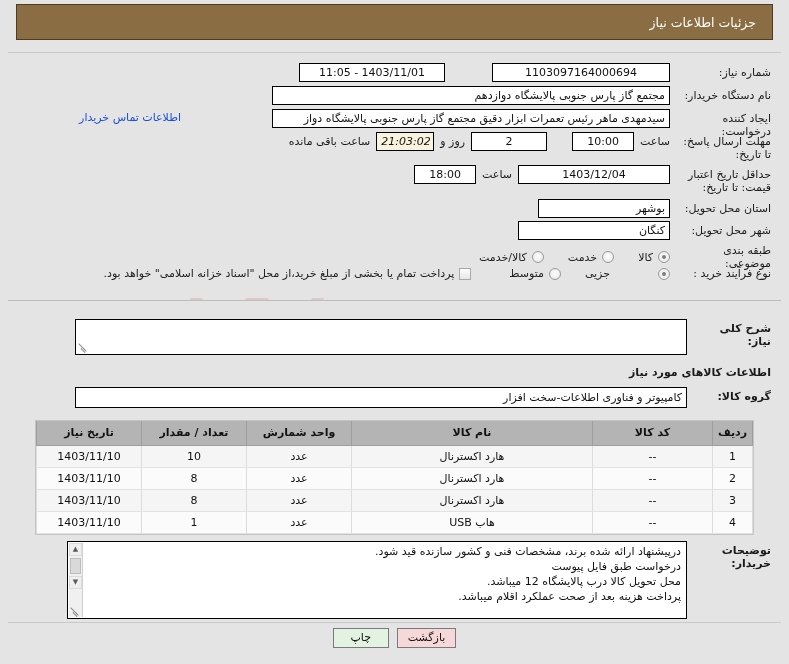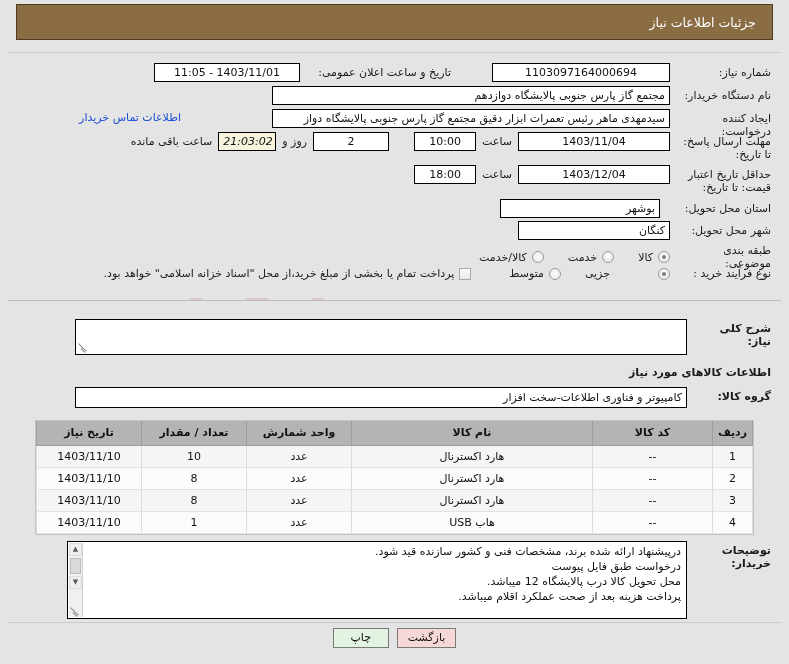--- a/index.html
+++ b/index.html
@@ -278,58 +278,56 @@
     <span>جزئیات اطلاعات نیاز</span>
   </div>
 
   <div class="panel" id="panel-main">
 
     <div class="row" style="top:10px; right:10px;">
       <div class="lbl" style="width:95px;">شماره نیاز:</div>
       <div class="fld ltr" style="width:178px; margin-right:6px;">1103097164000694</div>
     </div>
     <div class="row" style="top:10px; right:330px;">
-      <div class="lbl" style="width:145px;">تاریخ و ساعت اعلان عمومی:</div>
       <div class="fld ltr" style="width:146px; margin-right:6px;">11:05 - 1403/11/01</div>
     </div>
 
     <div class="row" style="top:33px; right:10px;">
       <div class="lbl" style="width:95px;">نام دستگاه خریدار:</div>
       <div class="fld right" style="width:398px; margin-right:6px;">مجتمع گاز پارس جنوبی  پالایشگاه دوازدهم</div>
     </div>
 
     <div class="row" style="top:56px; right:10px;">
       <div class="lbl" style="width:95px;">ایجاد کننده درخواست:</div>
       <div class="fld right" style="width:398px; margin-right:6px;">سیدمهدی ماهر رئیس تعمرات ابزار دقیق مجتمع گاز پارس جنوبی  پالایشگاه دواز</div>
     </div>
     <div class="row" style="top:58px; right:600px;">
       <span class="link">اطلاعات تماس خریدار</span>
     </div>
 
     <div class="row" style="top:79px; right:10px;">
       <div class="lbl" style="width:95px;">مهلت ارسال پاسخ: تا تاریخ:</div>
-      <div class="fld ltr" style="width:152px; margin-right:6px;">1403/11/04</div>
       <div class="smalltxt" style="margin-right:6px;">ساعت</div>
       <div class="fld ltr" style="width:62px; margin-right:6px;">10:00</div>
       <div class="fld ltr" style="width:76px; margin-right:25px;">2</div>
       <div class="smalltxt" style="margin-right:6px;">روز و</div>
       <div class="fld ltr fld-beige" style="width:58px; margin-right:6px;font-style:italic;">21:03:02</div>
       <div class="smalltxt" style="margin-right:6px;">ساعت باقی مانده</div>
     </div>
 
     <div class="row" style="top:112px; right:10px;">
       <div class="lbl" style="width:95px;">حداقل تاریخ اعتبار قیمت: تا تاریخ:</div>
       <div class="fld ltr" style="width:152px; margin-right:6px;">1403/12/04</div>
       <div class="smalltxt" style="margin-right:6px;">ساعت</div>
       <div class="fld ltr" style="width:62px; margin-right:6px;">18:00</div>
     </div>
 
     <div class="row" style="top:146px; right:10px;">
       <div class="lbl" style="width:95px;">استان محل تحویل:</div>
-      <div class="fld right" style="width:160px; margin-right:16px;">بوشهر</div>
+      <div class="fld right" style="width:132px; margin-right:6px;">بوشهر</div>
     </div>
 
     <div class="row" style="top:168px; right:10px;">
       <div class="lbl" style="width:95px;">شهر محل تحویل:</div>
       <div class="fld right" style="width:152px; margin-right:6px;">کنگان</div>
     </div>
 
     <div class="row" style="top:191px; right:10px; align-items:center;">
       <div class="lbl" style="width:95px; padding-top:0;">طبقه بندی موضوعی:</div>
       <div class="radio-grp" style="margin-right:6px;">

